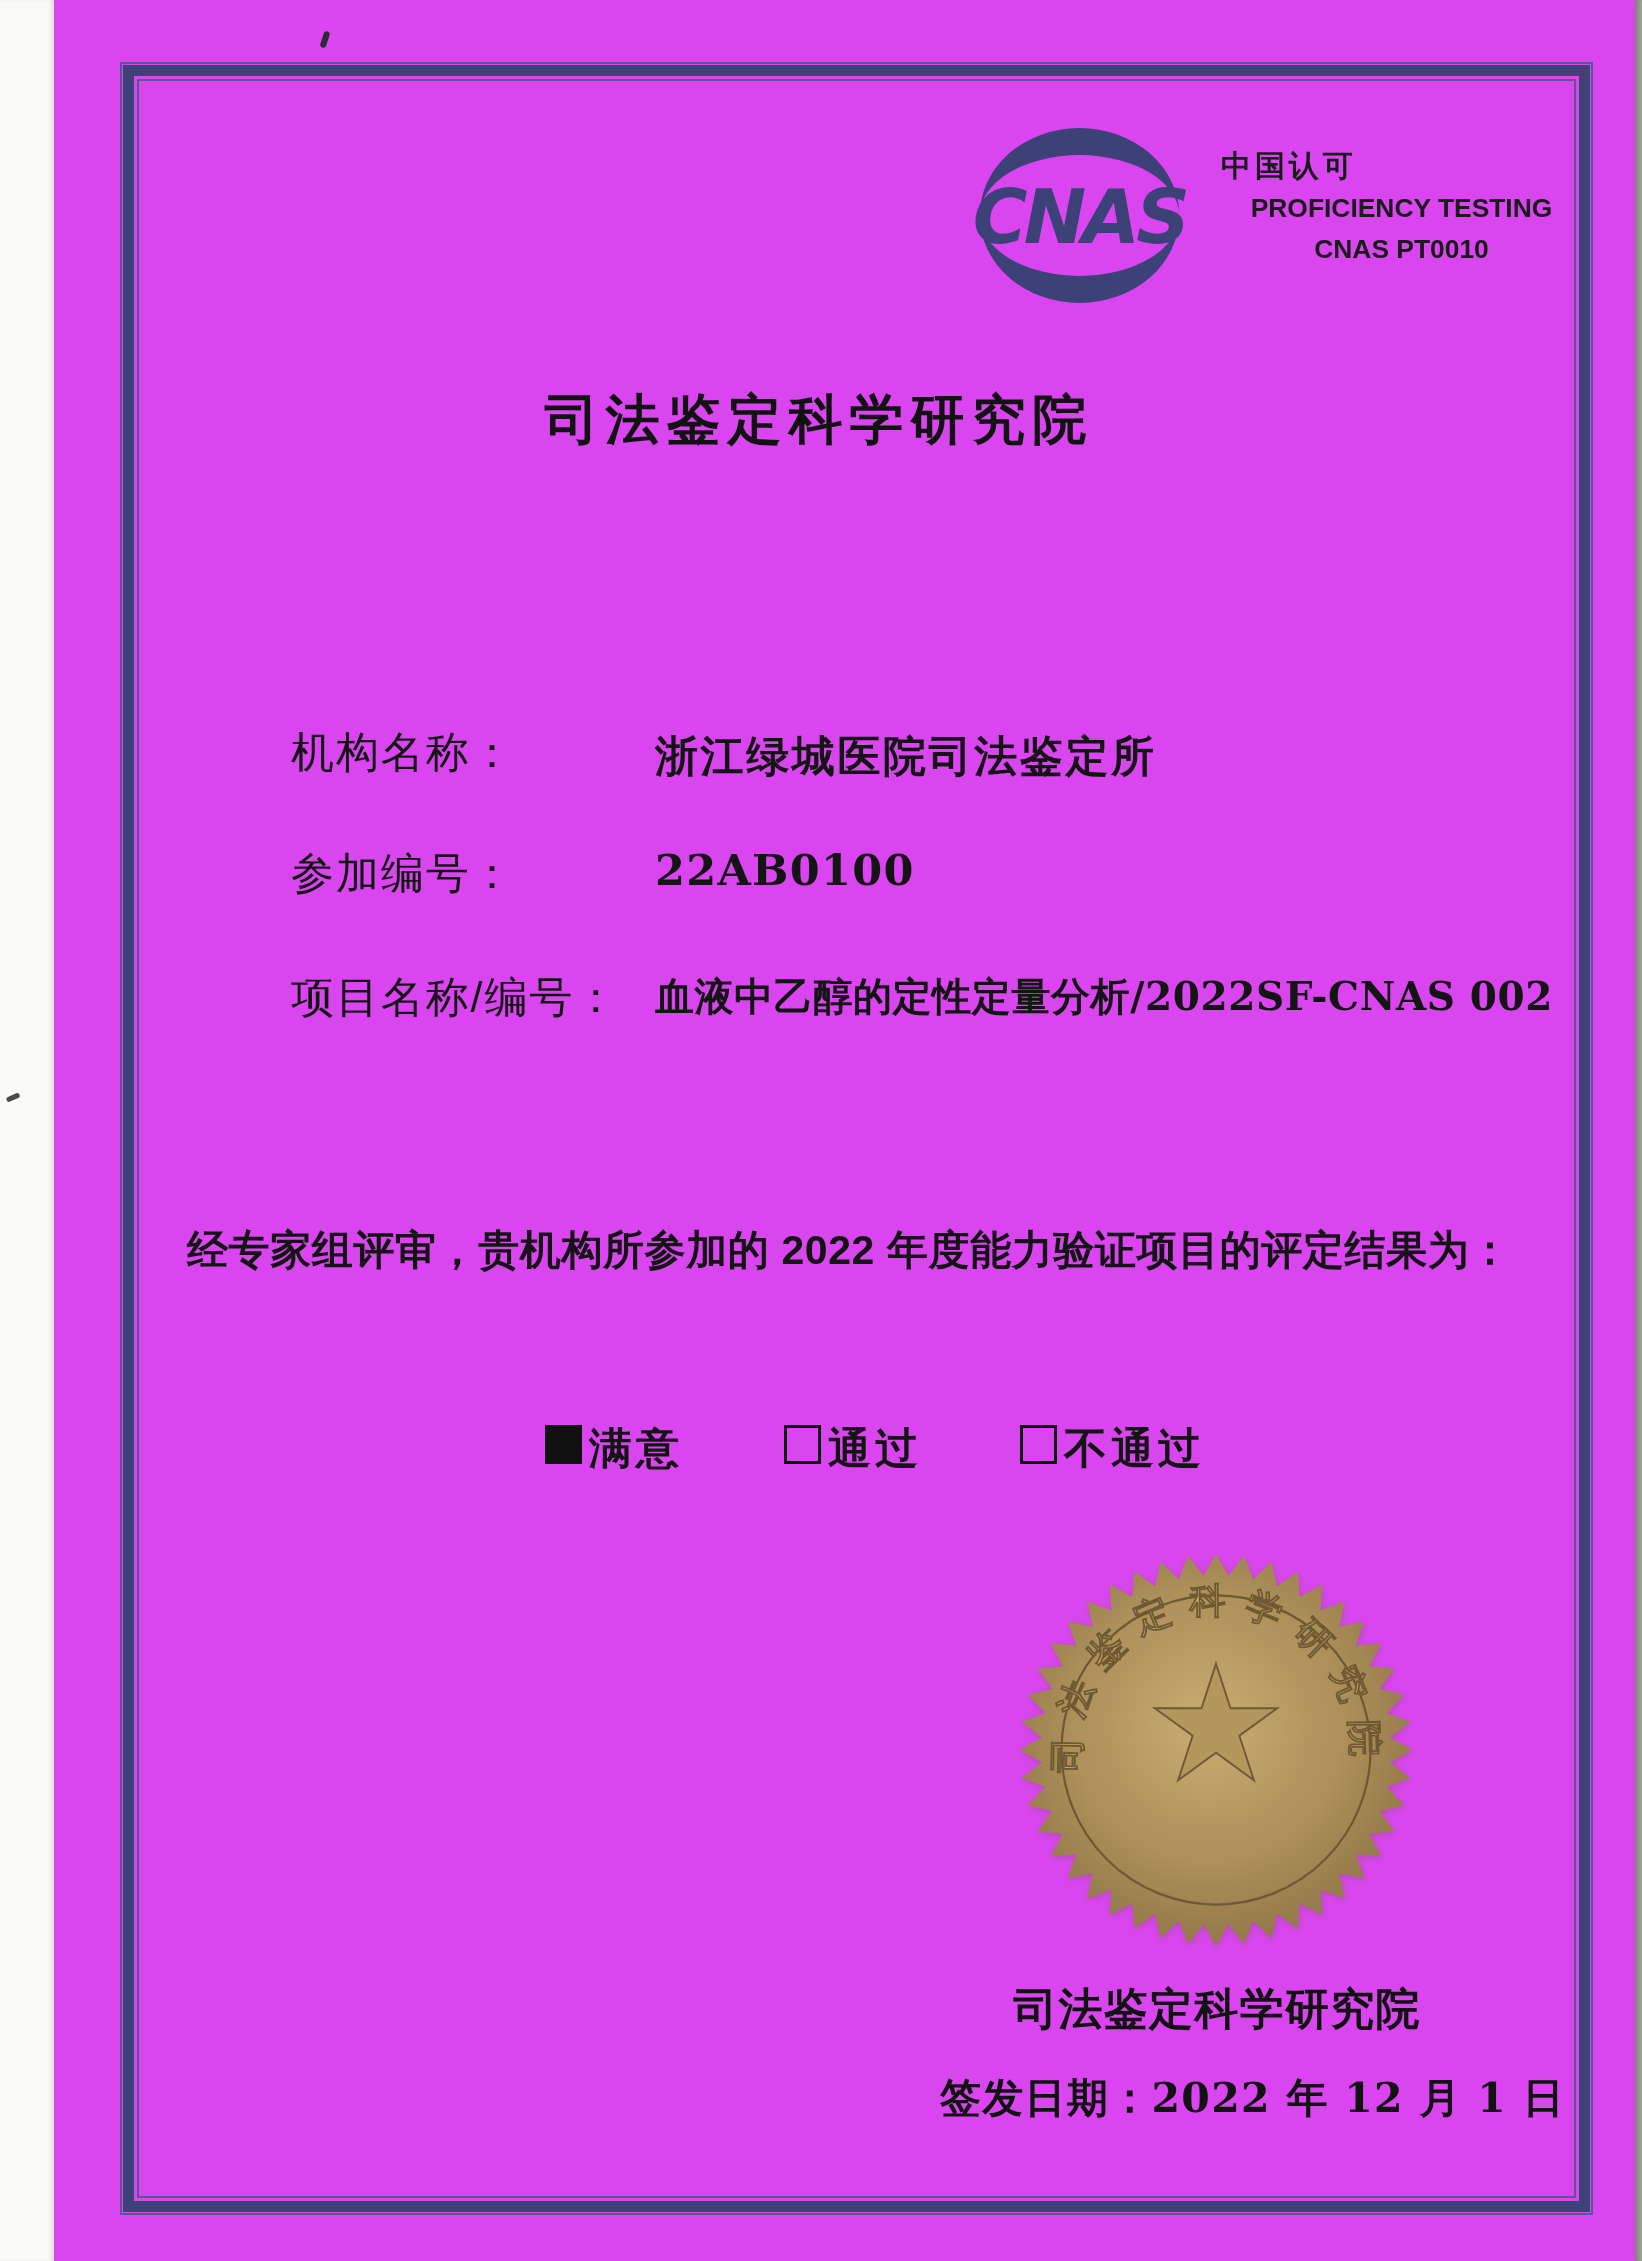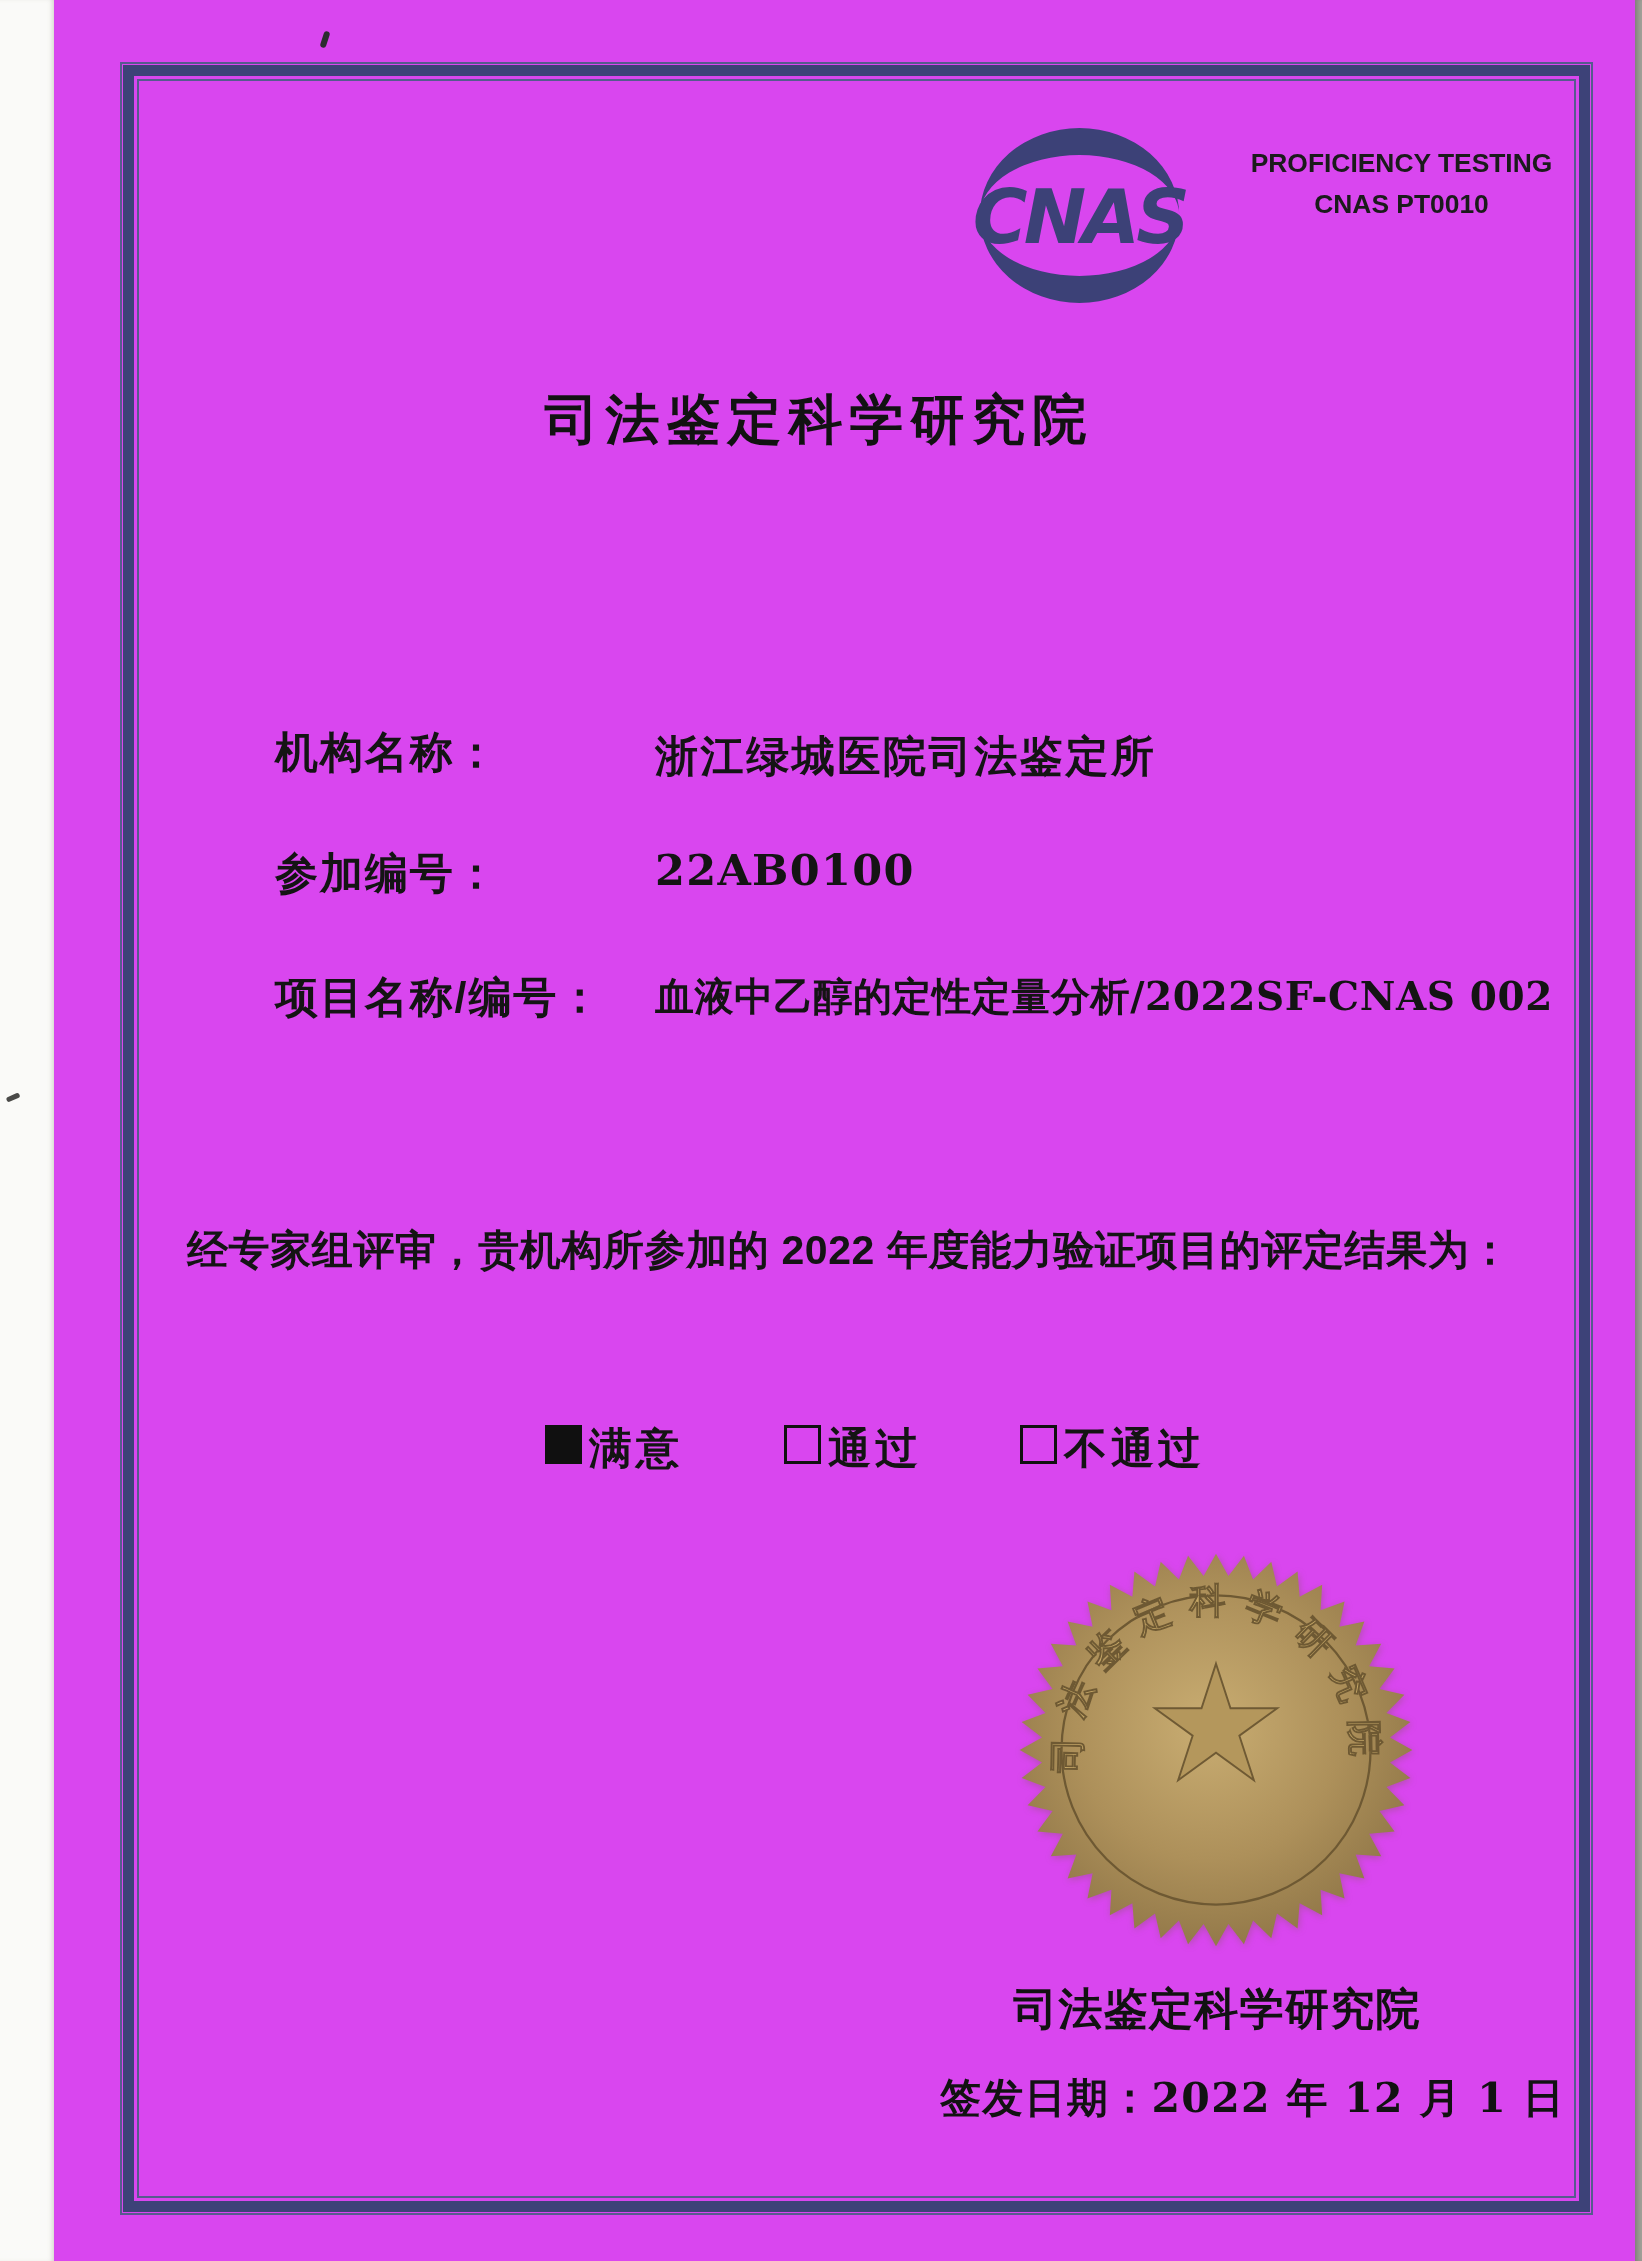--- a/index.html
+++ b/index.html
@@ -26,21 +26,21 @@
   .cnas-logo{position:absolute;left:963px;top:120px;width:233px;height:191px;}
   .logo-lines{position:absolute;left:1221px;top:143px;width:361px;color:#1b1b1b;}
   .logo-zh{font-size:30px;font-weight:bold;letter-spacing:3.9px;line-height:45px;}
   .logo-en{font-size:26.4px;font-weight:bold;line-height:41px;letter-spacing:0px;text-align:center;}
   
   .title{position:absolute;left:819px;top:384px;transform:translateX(-50%);
     font-size:54px;font-weight:bold;color:#121212;letter-spacing:7px;white-space:nowrap;}
   .subtitle{position:absolute;left:831px;top:496px;transform:translateX(-50%);
     font-size:51px;font-weight:bold;color:#121212;letter-spacing:5.8px;white-space:nowrap;}
   
-  .f-label{position:absolute;left:275px;font-size:43px;font-weight:bold;color:#141414;
+  .f-label{position:absolute;left:291px;font-size:43px;font-weight:normal;color:#141414;
     letter-spacing:1.9px;white-space:nowrap;}
   .f-value{position:absolute;left:655px;font-family:"DejaVu Serif", serif;color:#141414;
     white-space:nowrap;}
   .v-kai{font-size:43px;font-weight:600;letter-spacing:2.6px;margin-top:6px;}
   .v-num{font-size:43px;font-weight:bold;letter-spacing:1.3px;}
   .v-mix{font-size:39px;font-weight:bold;letter-spacing:0.6px;}
   .statement{position:absolute;left:187px;top:1223px;font-size:41px;font-weight:bold;
     color:#141414;letter-spacing:0.6px;white-space:nowrap;}
   
   .cbox{position:absolute;top:1425px;width:37px;height:39px;border:3.9px solid #101010;
@@ -74,20 +74,21 @@
     </div>
   </div>
 
   <svg class="cnas-logo" viewBox="0 0 362 292">
     <path d="M 26,146 A 155,136 0 0 1 336,146 A 152,92 0 0 0 26,146 Z" fill="#3c4177"></path>
     <path d="M 336,146 A 155,136 0 0 1 26,146 A 152,92 0 0 0 336,146 Z" fill="#3c4177"></path>
     <text x="181" y="188" text-anchor="middle" font-family="DejaVu Sans, sans-serif" font-size="116" font-weight="bold" font-style="italic" letter-spacing="-6" fill="#3c4177">CNAS</text>
   </svg>
 
   <div class="logo-lines">
+    <div class="logo-zh">中国认可</div>
     <div class="logo-en">PROFICIENCY TESTING</div>
     <div class="logo-en">CNAS PT0010</div>
   </div>
 
   <div class="title">司法鉴定科学研究院</div>
 
   <div class="f-label" style="top:724px">机构名称：</div>
   <div class="f-value v-kai" style="top:722px">浙江绿城医院司法鉴定所</div>
 
   <div class="f-label" style="top:845px">参加编号：</div>

